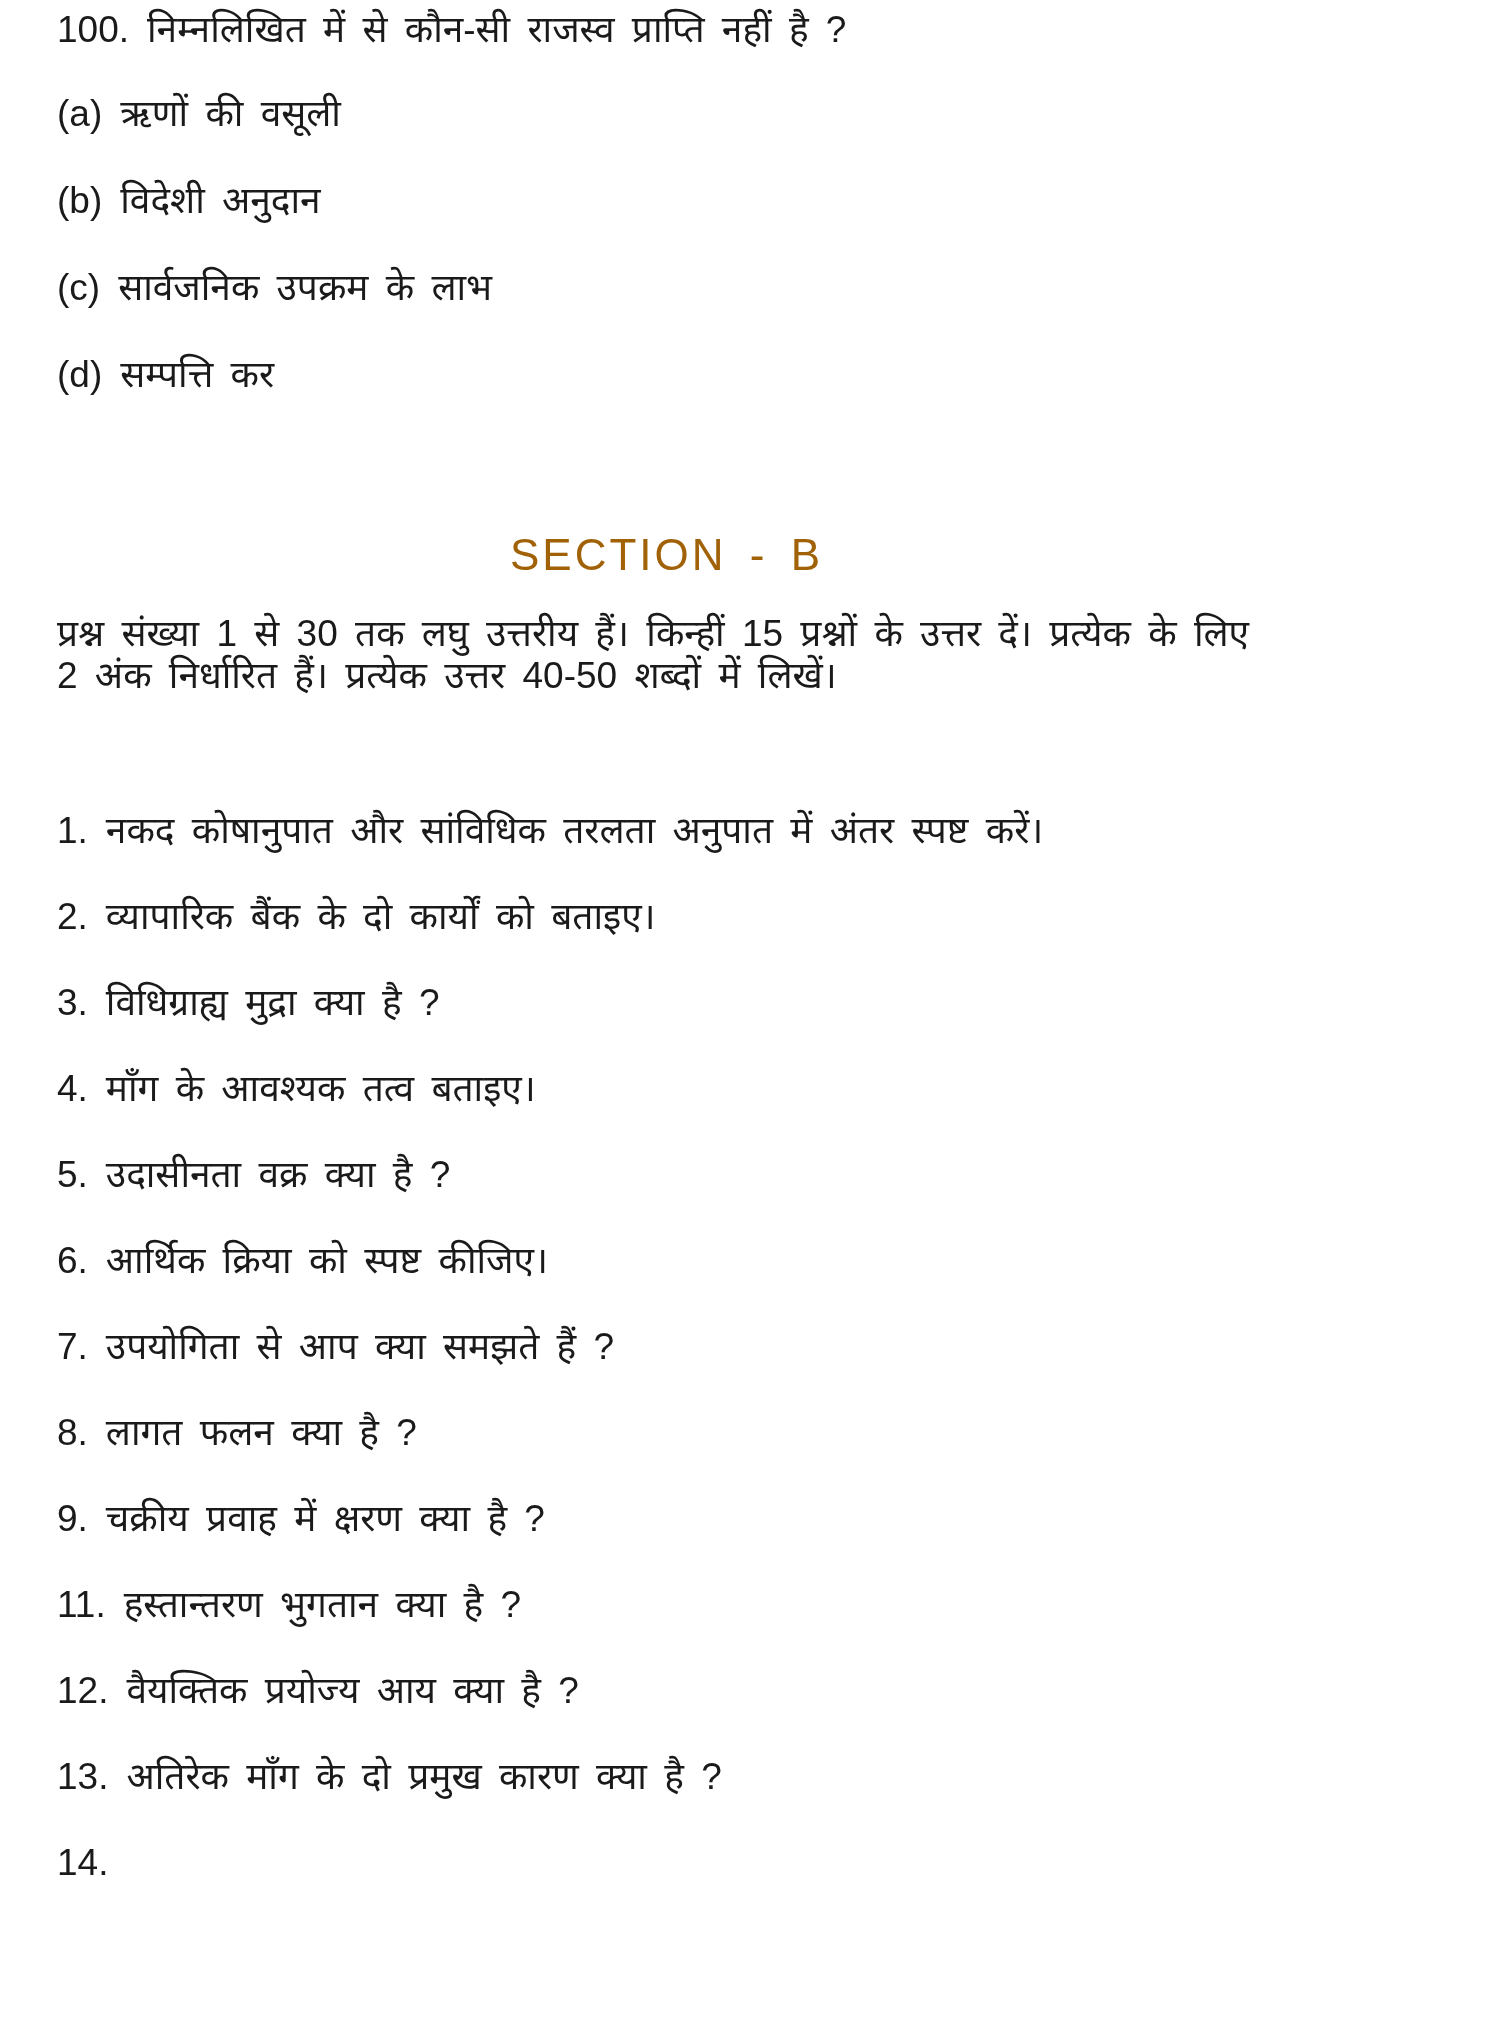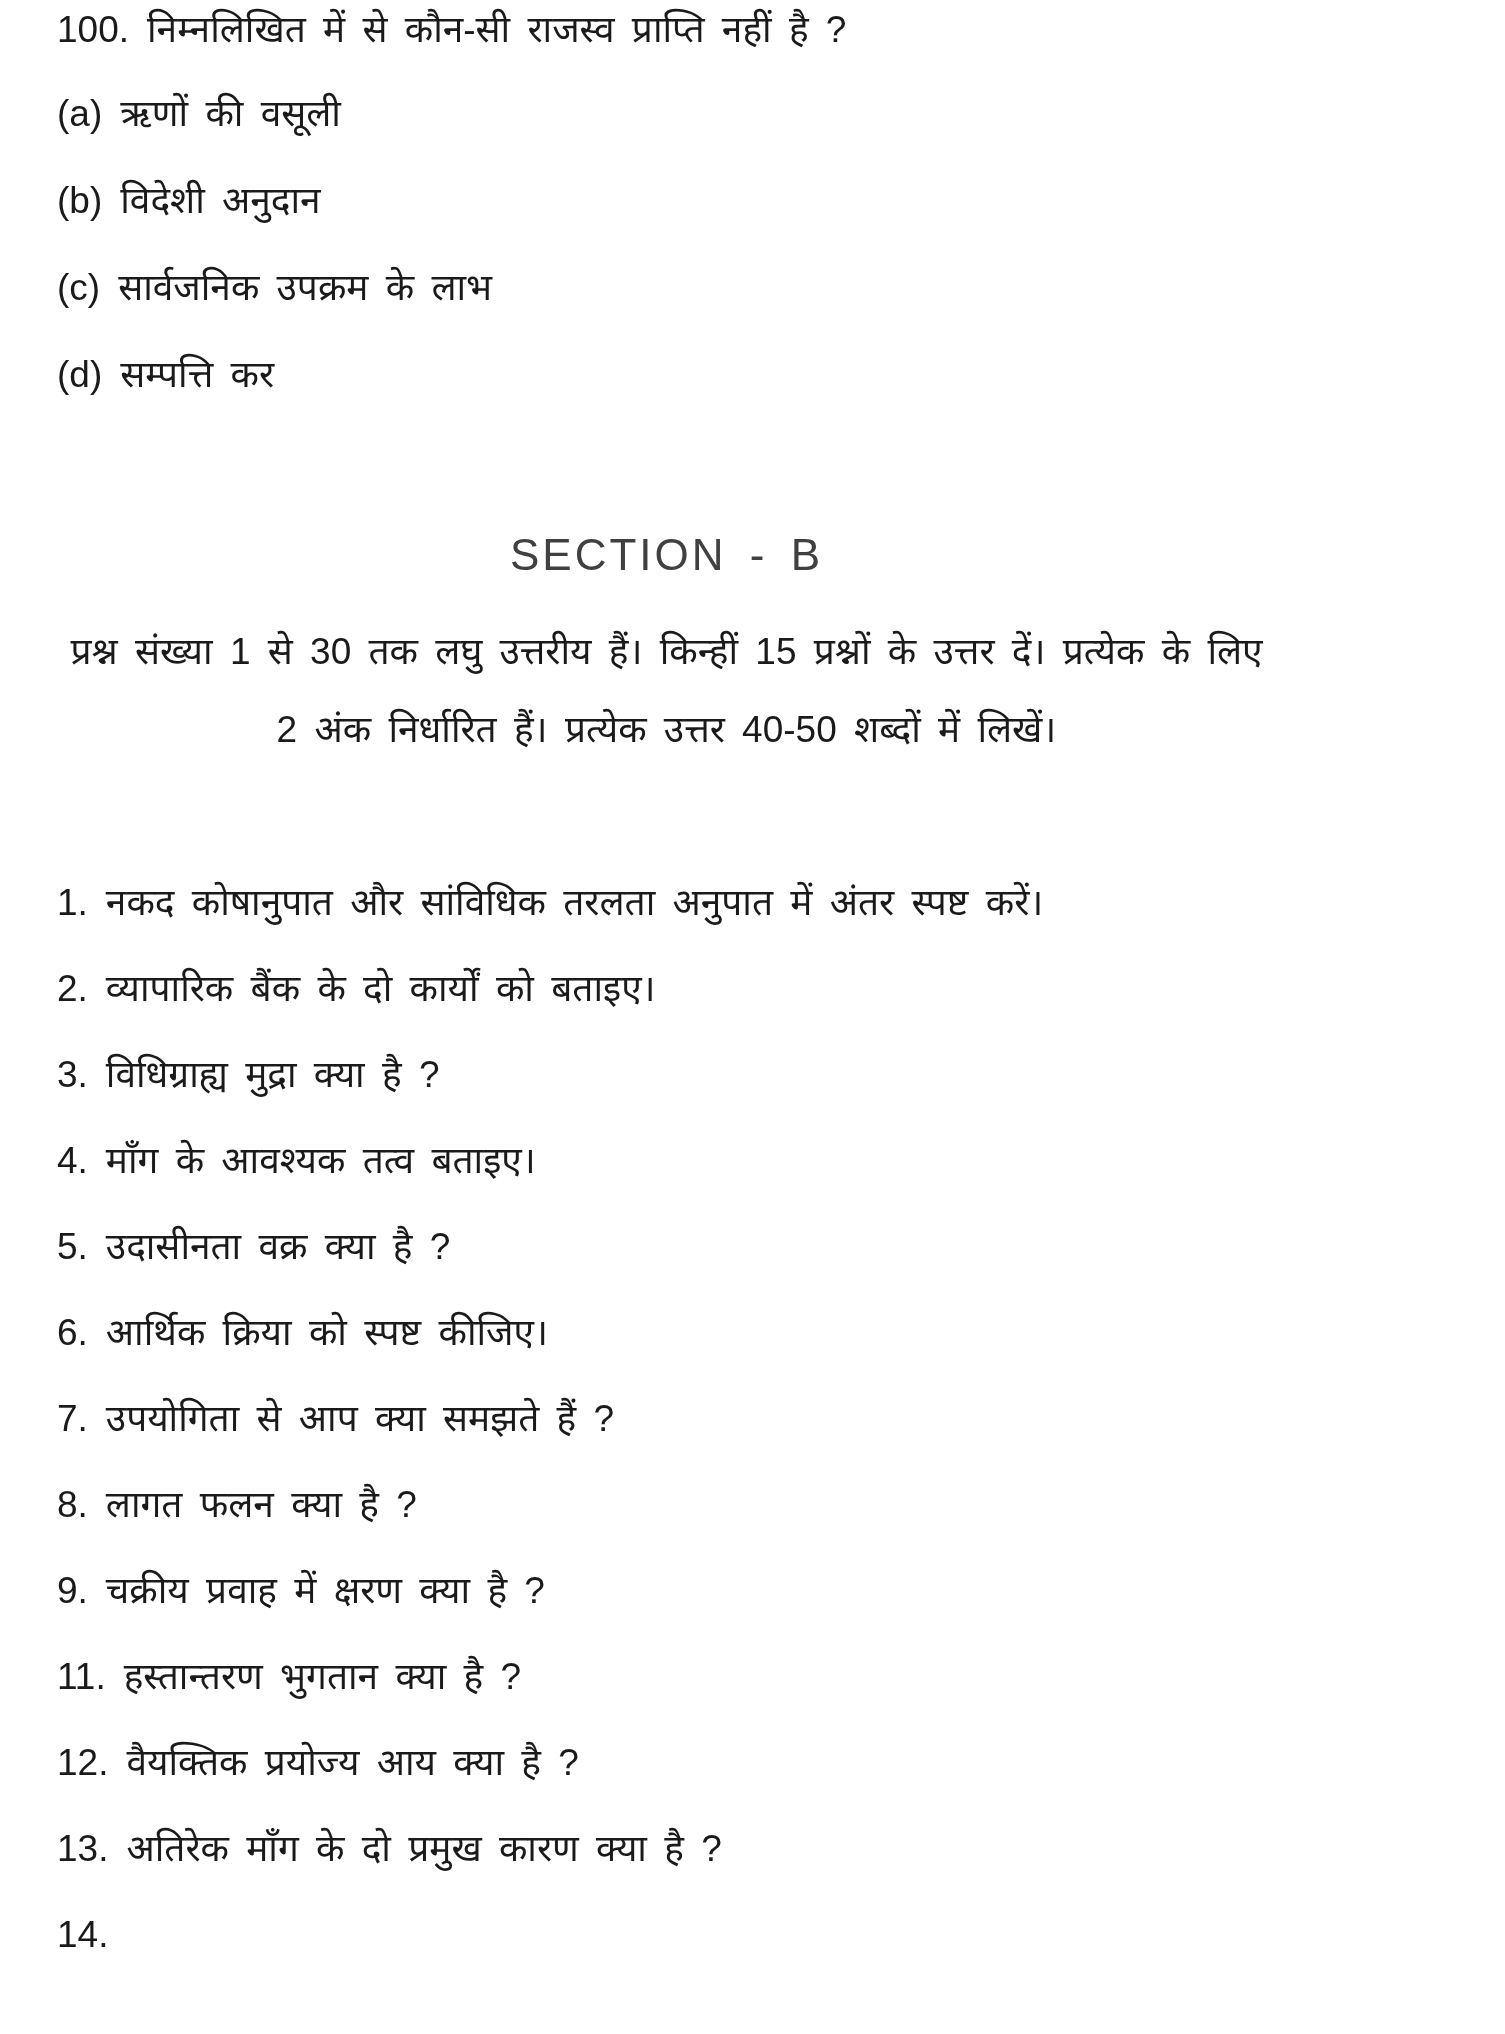--- a/index.html
+++ b/index.html
@@ -42,30 +42,29 @@
     margin-bottom: 0;
   }
   .section-header {
     margin-top: 128px;
     margin-bottom: 30px;
     text-align: center;
     font-size: 44px;
     line-height: 56px;
     letter-spacing: 3px;
     word-spacing: 8px;
-    color: #404040;
+    color: #a16207;
     font-weight: 400;
   }
   .instructions {
     font-size: 37px;
-    line-height: 78px;
+    line-height: 42px;
     word-spacing: 7px;
     margin: 0 0 110px 0;
     max-width: 1400px;
-    text-align: center;
   }
   .question {
     margin-bottom: 38px;
   }
   .question:last-of-type {
     margin-bottom: 14px;
   }
 </style>
 </head>
 <body>

